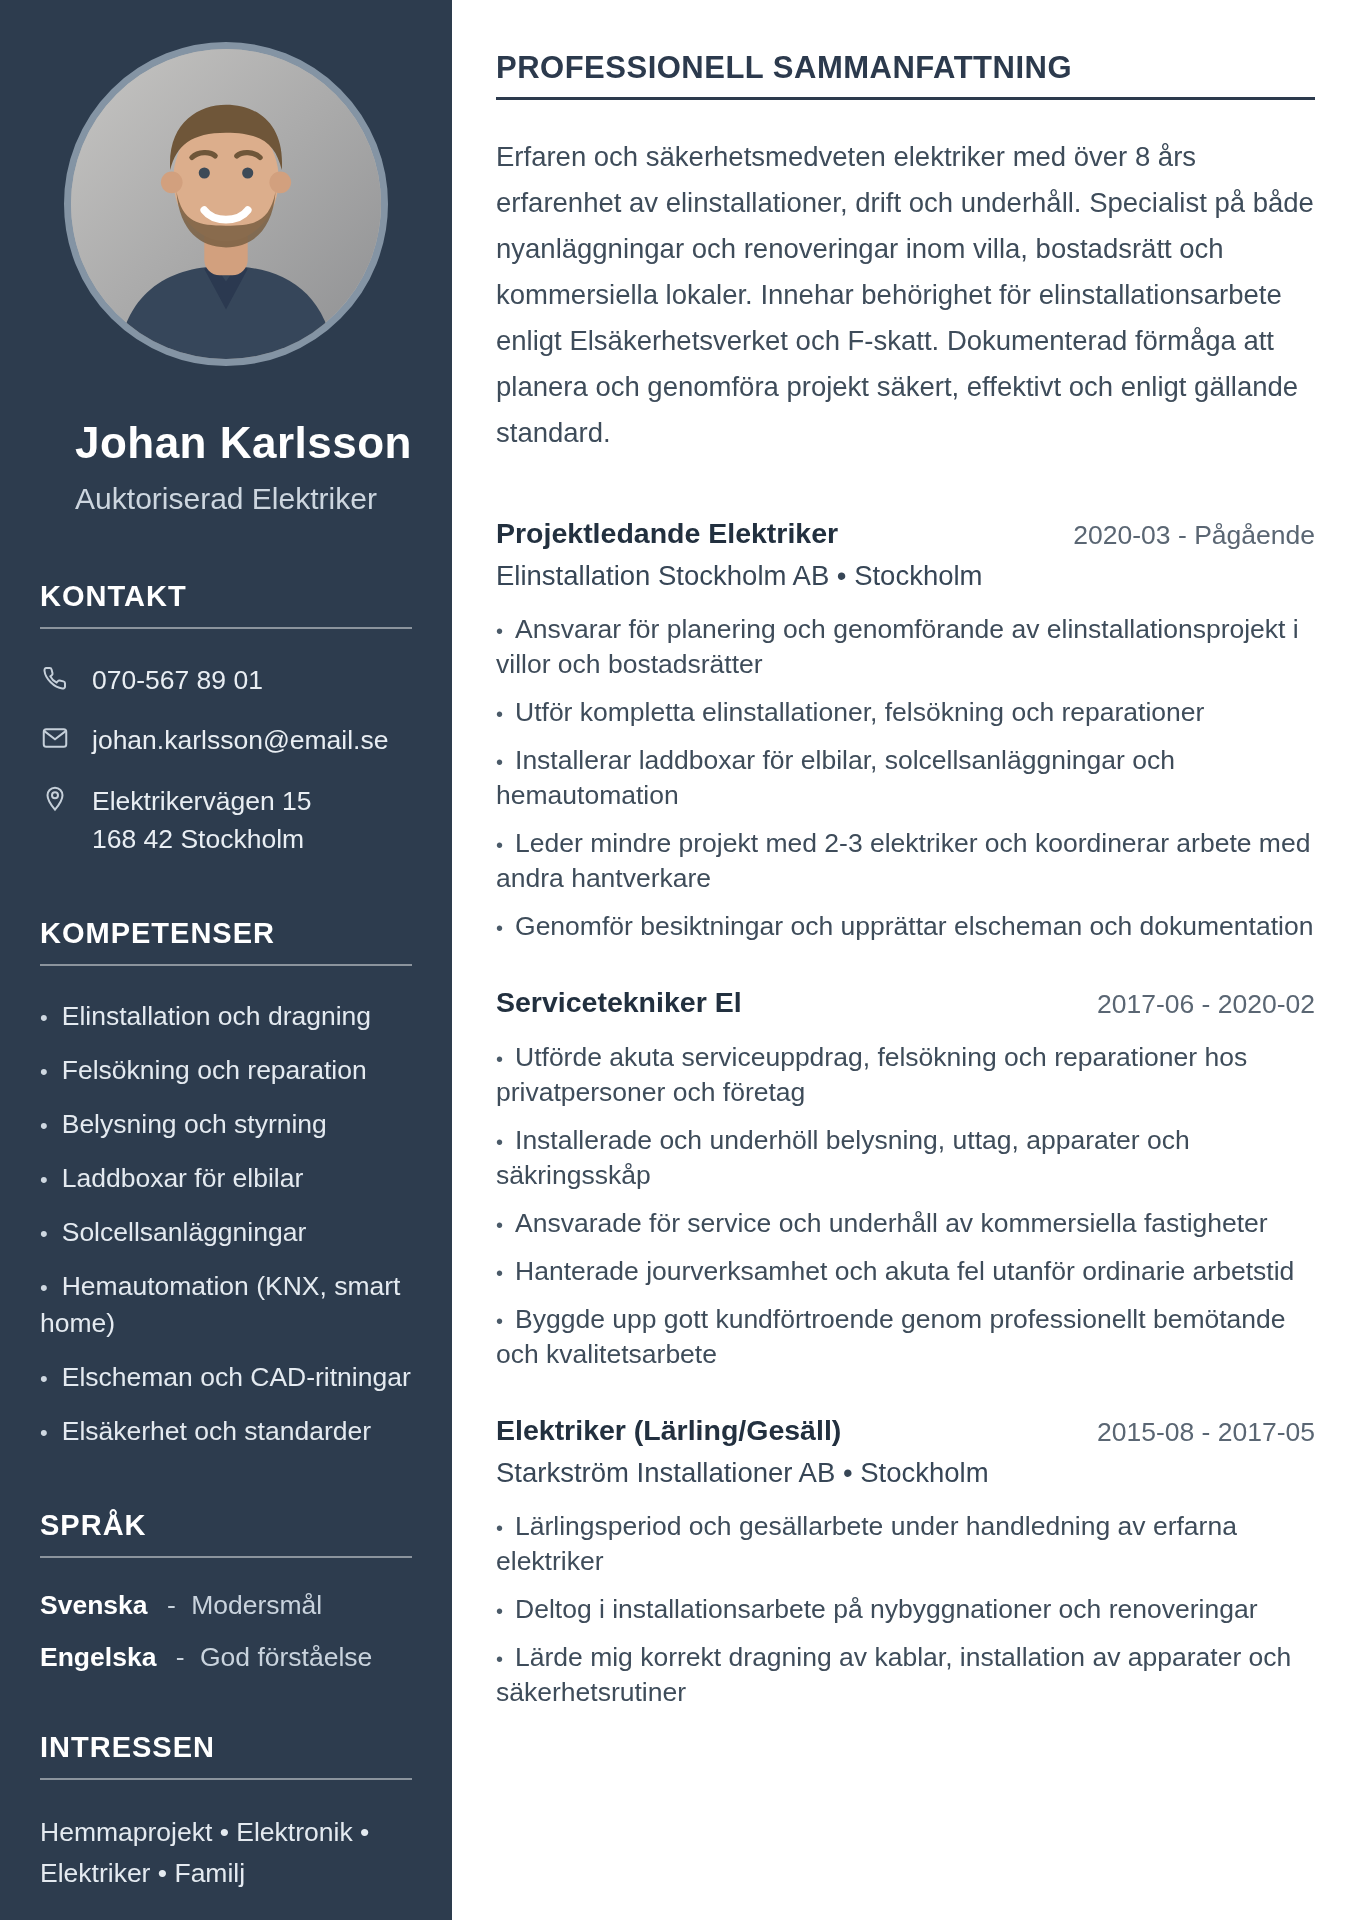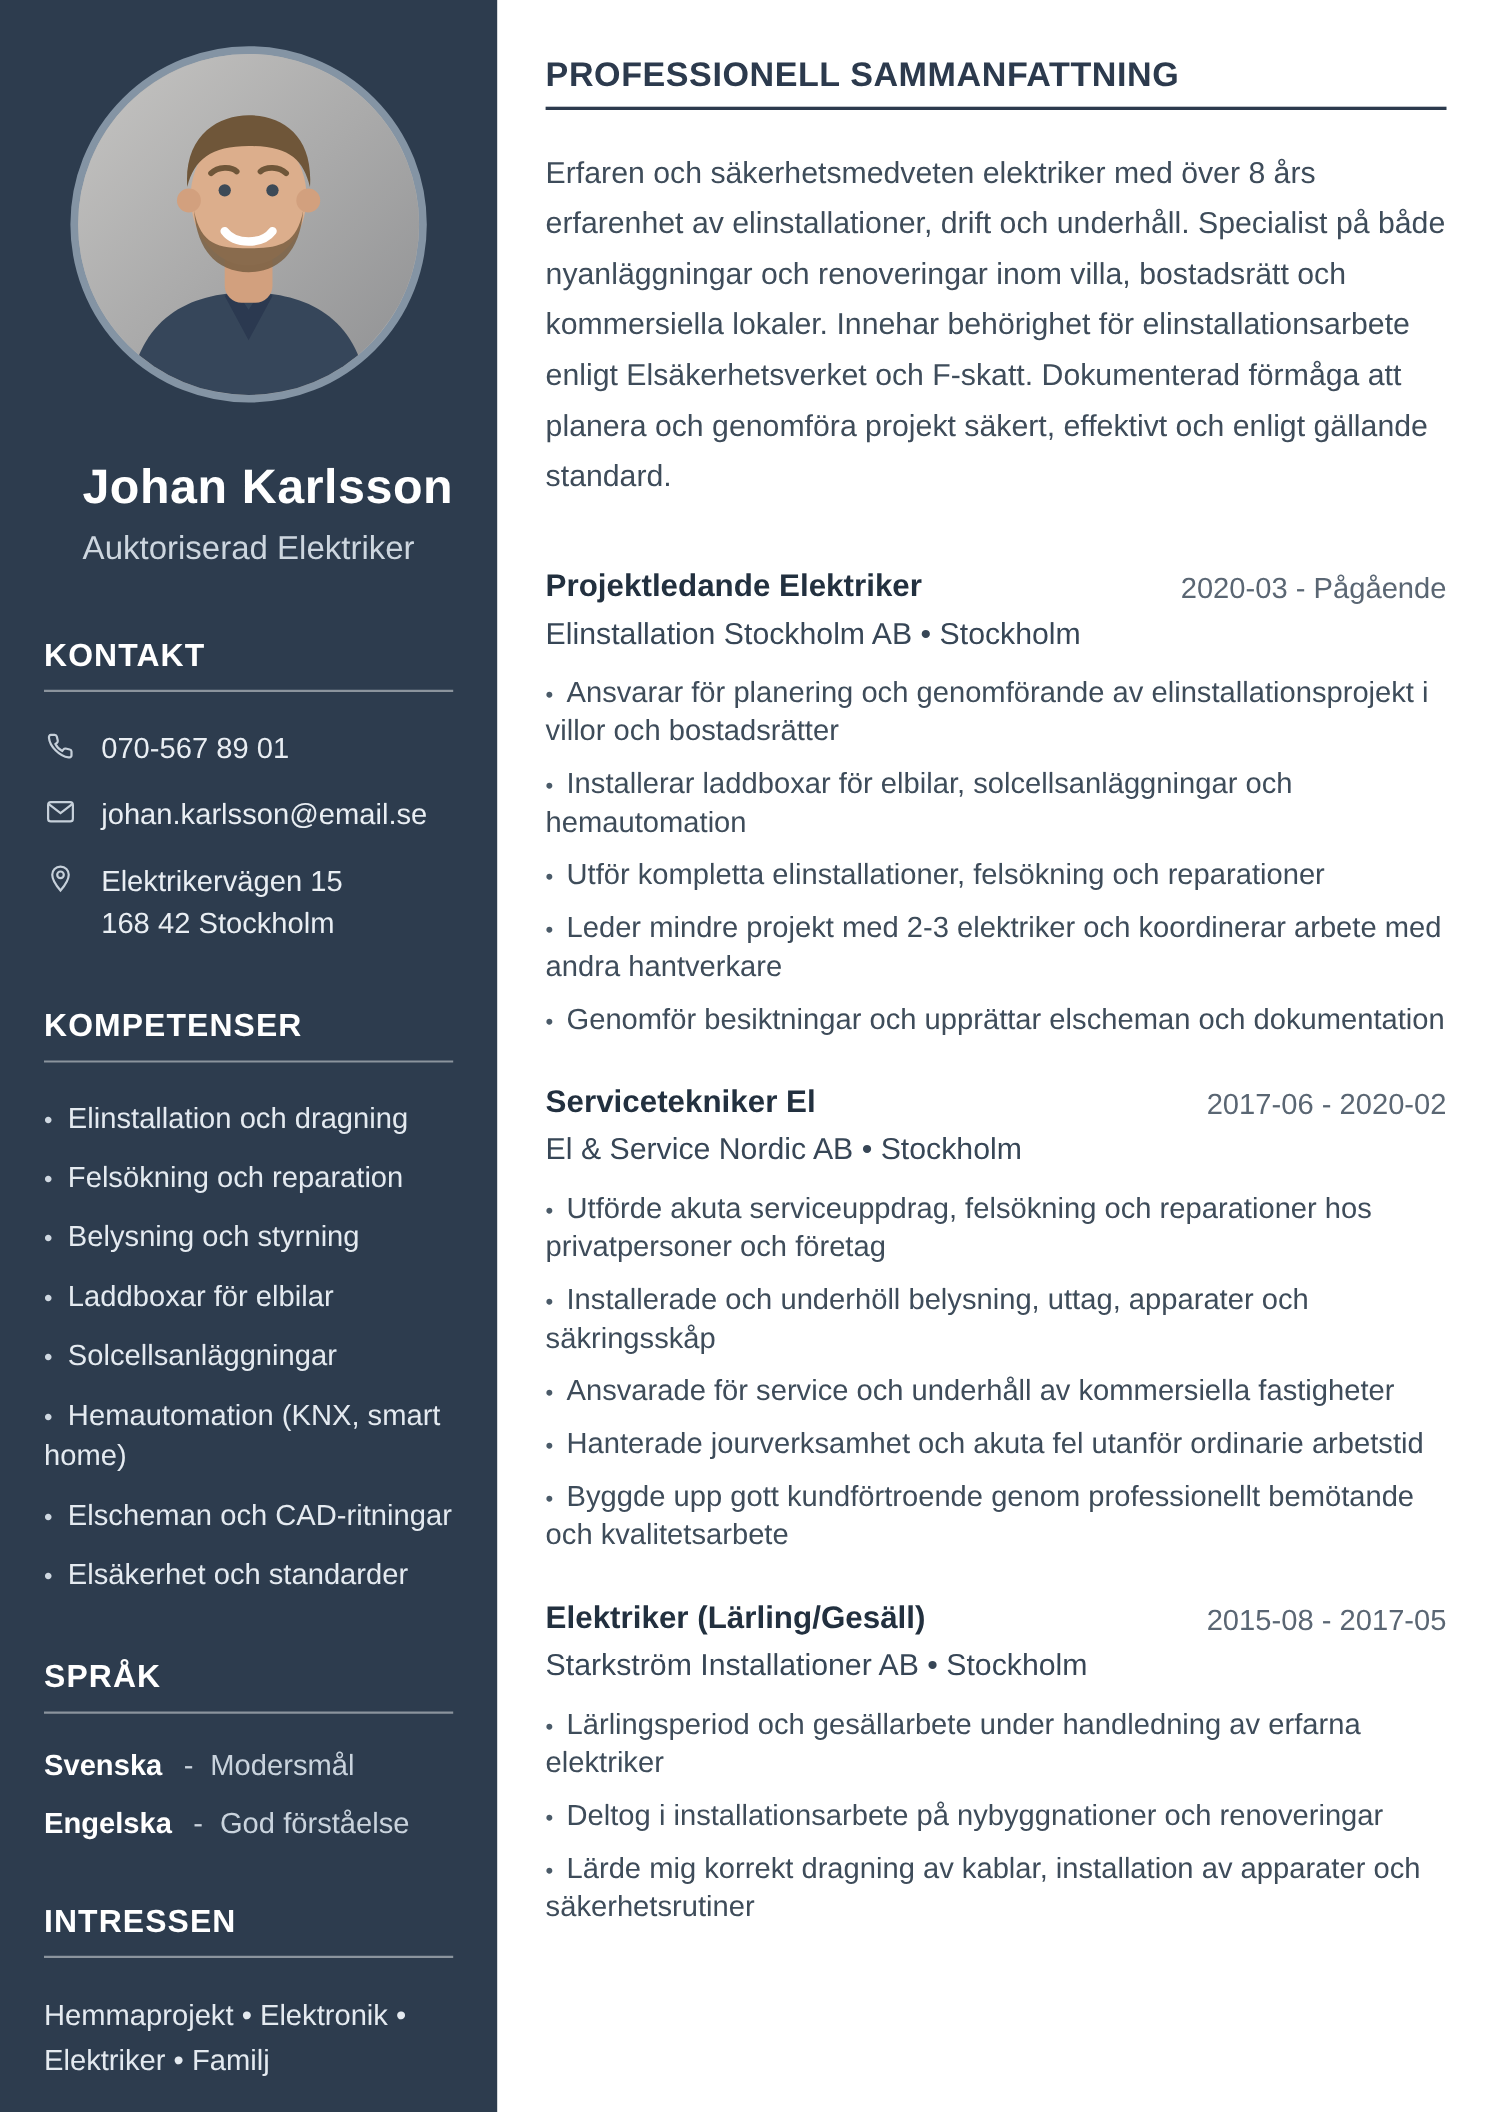--- a/index.html
+++ b/index.html
@@ -203,32 +203,31 @@
           <div class="job-head">
             <div>
               <h3 class="job-title">Projektledande Elektriker</h3>
               <div class="job-company">Elinstallation Stockholm AB • Stockholm</div>
             </div>
             <div class="job-period">2020-03 - Pågående</div>
           </div>
           <ul class="job-bullets">
 
           <li>Ansvarar för planering och genomförande av elinstallationsprojekt i villor och bostadsrätter</li>
+              <li>Utför kompletta elinstallationer, felsökning och reparationer</li>
               <li>Installerar laddboxar för elbilar, solcellsanläggningar och hemautomation</li>
-              <li>Utför kompletta elinstallationer, felsökning och reparationer</li>
               <li>Leder mindre projekt med 2-3 elektriker och koordinerar arbete med andra hantverkare</li>
               <li>Genomför besiktningar och upprättar elscheman och dokumentation</li>
             </ul>
         </article>
 
         <article class="job">
           <div class="job-head">
             <div>
               <h3 class="job-title">Servicetekniker El</h3>
-              <div class="job-company">El &amp; Service Nordic AB • Stockholm</div>
             </div>
             <div class="job-period">2017-06 - 2020-02</div>
           </div>
           <ul class="job-bullets">
 
           <li>Utförde akuta serviceuppdrag, felsökning och reparationer hos privatpersoner och företag</li>
               <li>Installerade och underhöll belysning, uttag, apparater och säkringsskåp</li>
               <li>Ansvarade för service och underhåll av kommersiella fastigheter</li>
               <li>Hanterade jourverksamhet och akuta fel utanför ordinarie arbetstid</li>
               <li>Byggde upp gott kundförtroende genom professionellt bemötande och kvalitetsarbete</li>

